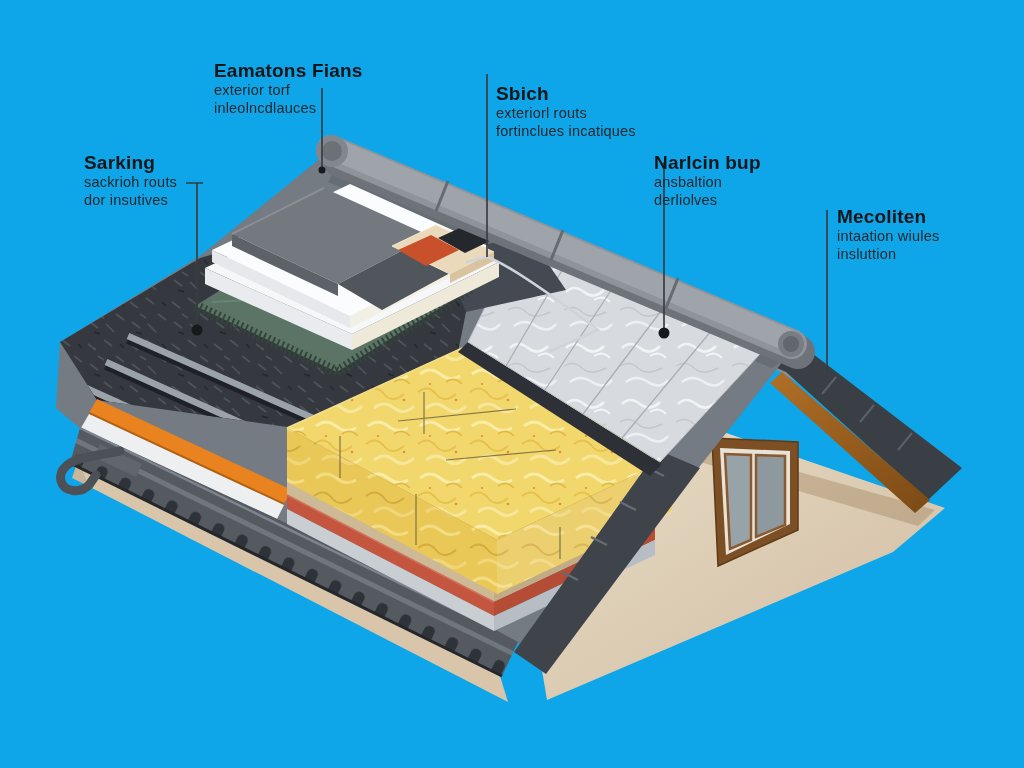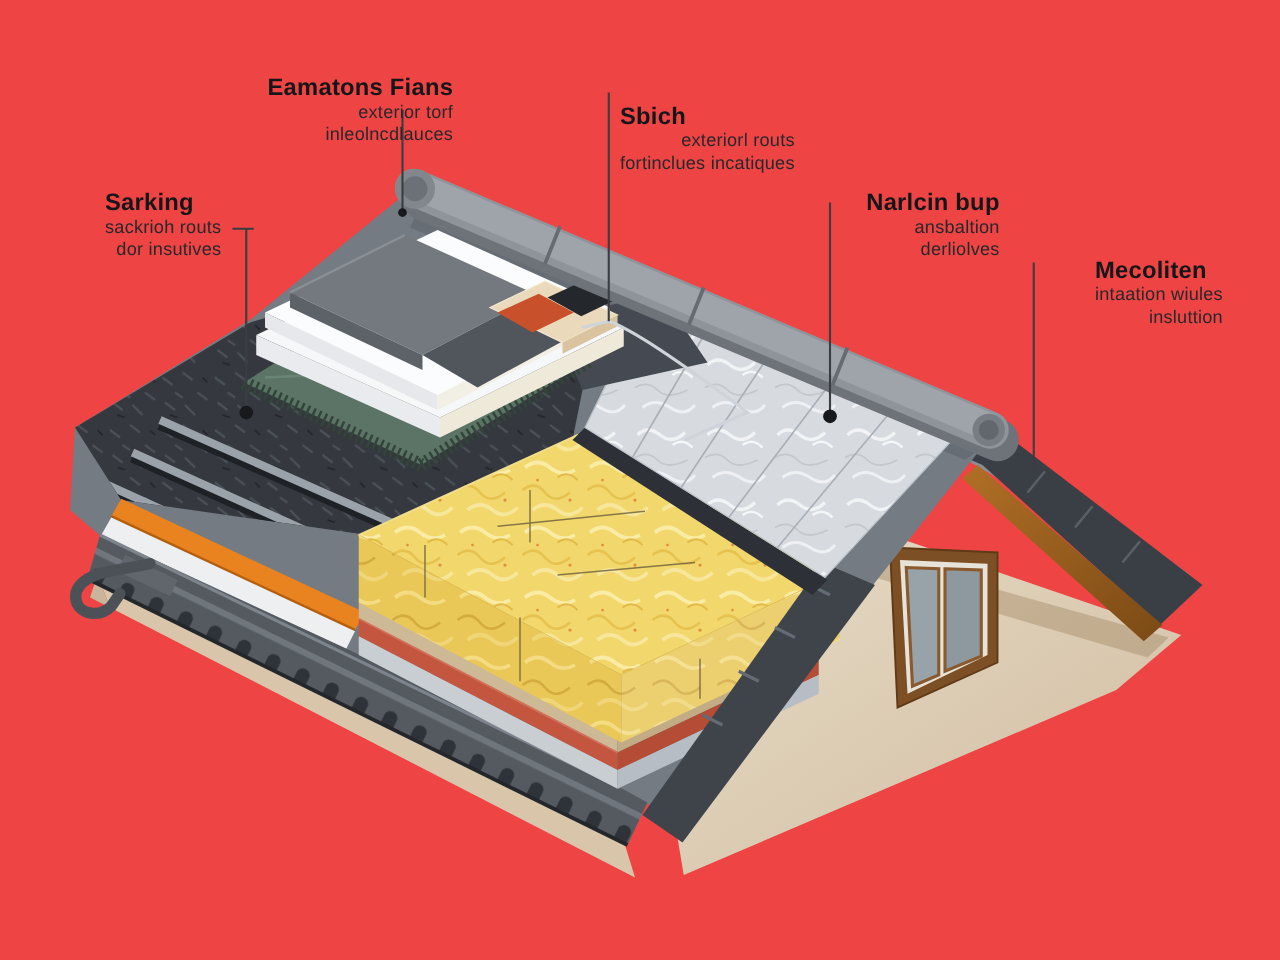--- a/index.html
+++ b/index.html
@@ -1,21 +1,21 @@
 <!DOCTYPE html>
 <html><head>
 <meta charset="utf-8">
 <style>
   html,body{margin:0;padding:0;background:#ffffff;}
-  #stage{position:relative;width:1024px;height:768px;background:#ef4444;overflow:hidden;
+  #stage{position:relative;width:1024px;height:768px;background:#0ea5e9;overflow:hidden;
          font-family:"Liberation Sans",sans-serif;}
   #diagram{position:absolute;left:0;top:0;}
   .lbl{position:absolute;white-space:nowrap;}
   .lbl-title{font-weight:700;font-size:19px;color:#141619;letter-spacing:.2px;line-height:1.15;}
-  .lbl-sub{font-size:14.5px;color:#26282c;line-height:1.24;letter-spacing:.2px;text-align:right;}
+  .lbl-sub{font-size:14.5px;color:#26282c;line-height:1.24;letter-spacing:.2px;}
 </style>
 </head>
 <body>
 
 <div id="stage">
 
 <svg id="diagram" width="1024" height="768" viewBox="0 0 1024 768">
   <defs>
     <linearGradient id="wallGrad" x1="0" y1="0" x2="1" y2="1">
       <stop offset="0" stop-color="#e8dbc6"></stop>
@@ -211,23 +211,23 @@
   <div class="lbl" style="left:496px;top:83px">
     <div class="lbl-title">Sbich</div>
     <div class="lbl-sub">exteriorl routs</div>
     <div class="lbl-sub">fortinclues incatiques</div>
   </div>
   <div class="lbl" style="left:84px;top:152px">
     <div class="lbl-title">Sarking</div>
     <div class="lbl-sub">sackrioh routs</div>
     <div class="lbl-sub">dor insutives</div>
   </div>
-  <div class="lbl" style="left:693px;top:152px">
+  <div class="lbl" style="left:654px;top:152px">
     <div class="lbl-title">Narlcin bup</div>
     <div class="lbl-sub">ansbaltion</div>
     <div class="lbl-sub">derliolves</div>
   </div>
-  <div class="lbl" style="left:876px;top:206px">
+  <div class="lbl" style="left:837px;top:206px">
     <div class="lbl-title">Mecoliten</div>
     <div class="lbl-sub">intaation wiules</div>
     <div class="lbl-sub">insluttion</div>
   </div>
 </div>
 
 </body></html>

